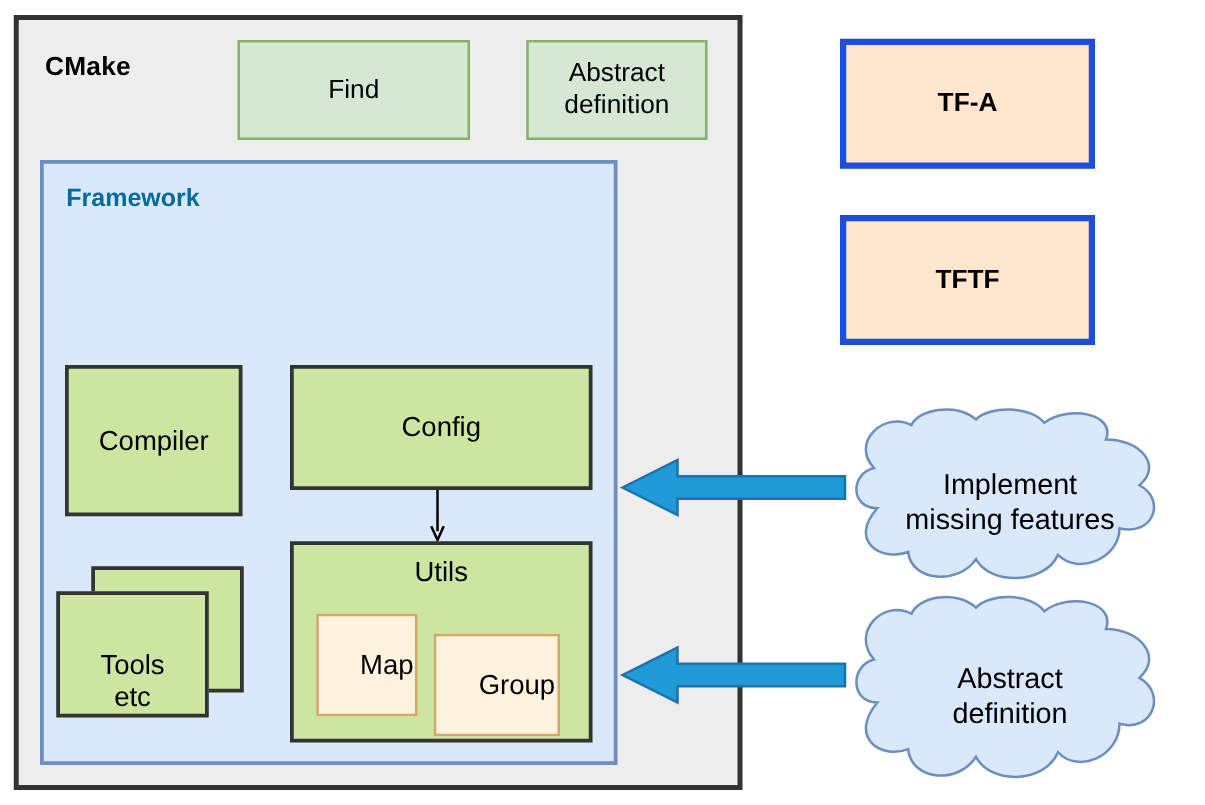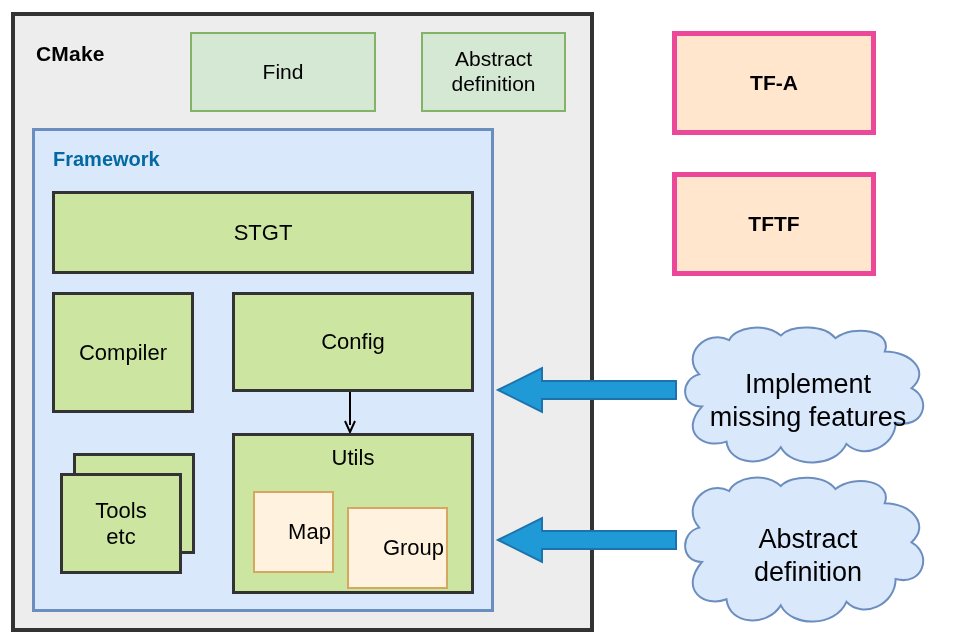--- a/index.html
+++ b/index.html
@@ -85,24 +85,25 @@
   #stgt-box     { left: 52px;  top: 191px; width: 422px; height: 83px; }
   #compiler-box { left: 52px;  top: 292px; width: 142px; height: 121px; }
   #config-box   { left: 232px; top: 292px; width: 242px; height: 100px; }
 
   
   #tools-stack-back {
     left: 73px; top: 453px; width: 122px; height: 101px;
     background: #cce5a0; border: 3px solid #333333;
   }
   #tools-stack-front {
-    left: 60px; top: 473px; width: 122px; height: 101px;
+    left: 45px; top: 473px; width: 122px; height: 101px;
     background: #cce5a0; border: 3px solid #333333;
     flex-direction: column;
     font-size: 22px;
+    justify-content: flex-end;
   }
 
   
   #utils-box {
     left: 232px; top: 433px; width: 242px; height: 161px;
     background: #cce5a0; border: 3px solid #333333;
     align-items: flex-start;
     justify-content: center;
   }
   #utils-label {
@@ -127,21 +128,21 @@
     left: 344px;
     top: 392px;
     width: 12px;
     height: 42px;
     overflow: visible;
   }
 
   
   .orangebox {
     background: #ffe6cc;
-    border: 5px solid #ec4899;
+    border: 5px solid #1d4ed8;
     font-size: 21px;
     font-weight: bold;
   }
   #tfa-box  { left: 672px; top: 31px;  width: 204px; height: 104px; }
   #tftf-box { left: 672px; top: 172px; width: 204px; height: 104px; }
 
   
   .block-arrow {
     position: absolute;
     overflow: visible;
@@ -154,21 +155,21 @@
   #cloud-implement { left: 672px; top: 326px; width: 272px; height: 150px; }
   #cloud-abstract  { left: 672px; top: 476px; width: 272px; height: 160px; }
   .cloud-text {
     position: absolute;
     left: 0; top: 0;
     width: 100%; height: 100%;
     display: flex;
     flex-direction: column;
     align-items: center;
     justify-content: center;
-    font-size: 27px;
+    font-size: 23px;
     color: #000000;
     text-align: center;
     line-height: 1.22;
     pointer-events: none;
   }
   .cloud-text.shift-up { padding-bottom: 7px; }
   .twoline span { display: block; }
 </style>
 </head>
 <body>
@@ -187,23 +188,20 @@
   <div class="box greenlite" id="project-definition-box">
     <span class="twoline">
       <span>Abstract</span>
       <span>definition</span>
     </span>
   </div>
 
   <div class="box" id="framework-container"></div>
   <div id="framework-title">Framework</div>
 
-  <div class="box greenbox" id="stgt-box">
-    <span>STGT</span>
-  </div>
 
   <div class="box greenbox" id="compiler-box">
     <span>Compiler</span>
   </div>
 
   <div class="box greenbox" id="config-box">
     <span>Config</span>
   </div>
 
   <svg id="config-utils-arrow" viewBox="0 0 12 42" width="12" height="42">

